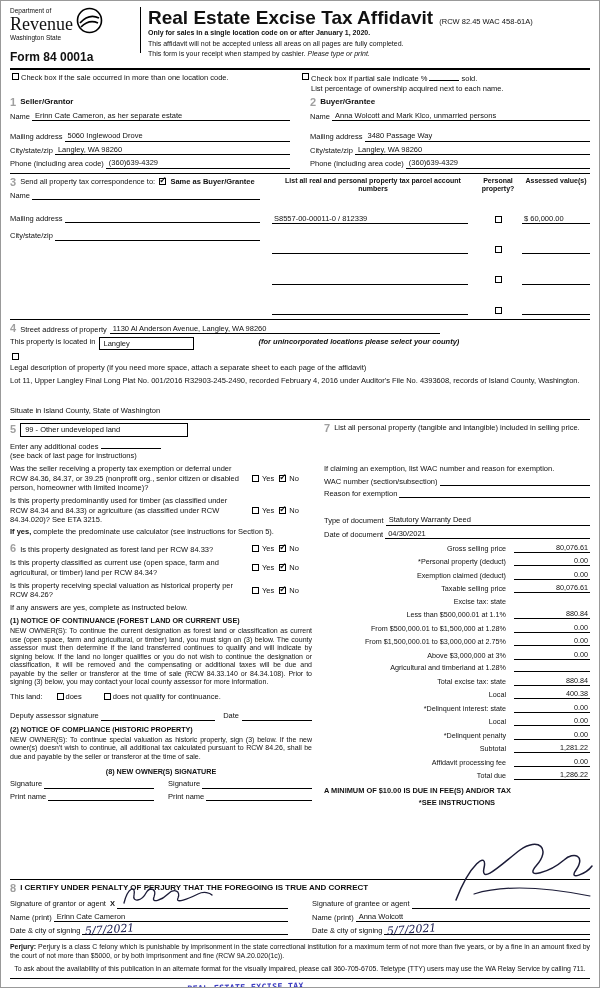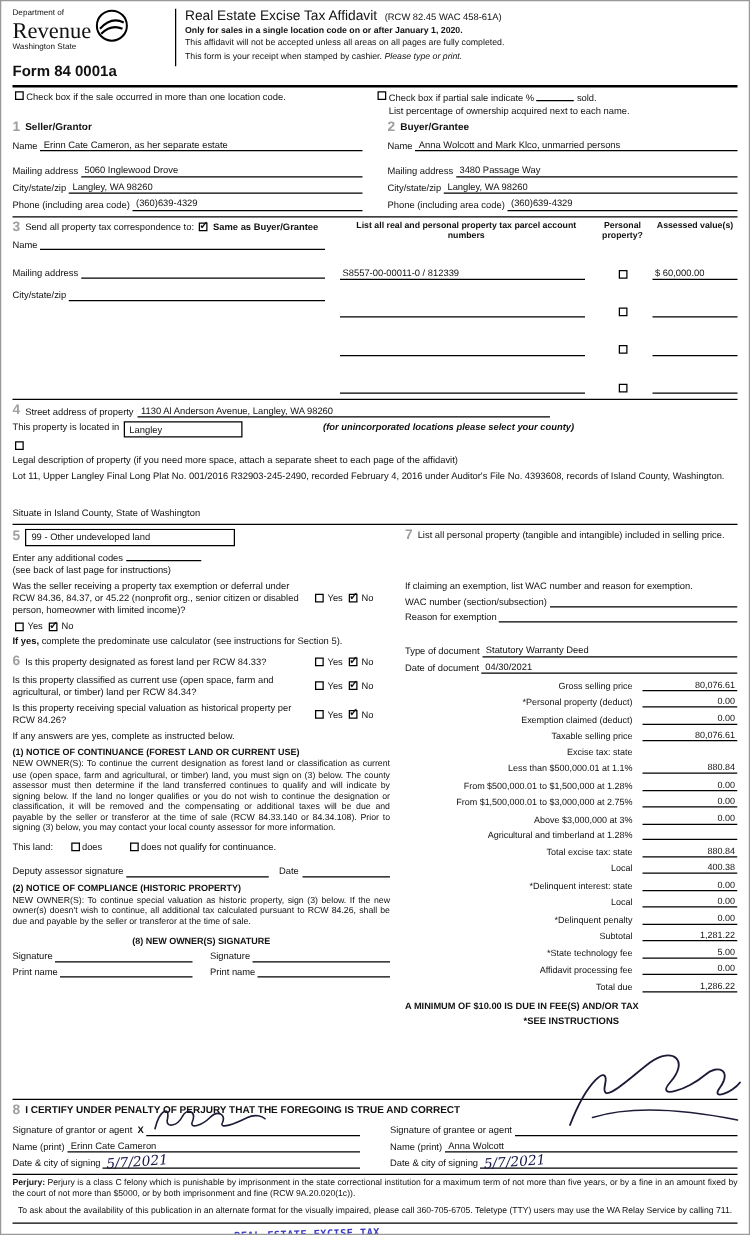--- a/index.html
+++ b/index.html
@@ -21,21 +21,21 @@
   
   .hdr{display:flex;align-items:flex-start}
   .hdr-left{width:128px}
   .dept-row{display:flex;gap:3px;align-items:flex-start}
   .dept-small{font-size:6.5px}
   .dept-name{font-size:18px;font-weight:normal;font-family:"Liberation Serif",serif;line-height:1}
   .dept-sub{font-size:6.5px;margin-top:1px}
   .form-num{font-size:12px;font-weight:bold;margin-top:8px}
   .vline{border-left:1.5px solid #000;height:46px;margin:0 7px 0 2px}
   .hdr-right{flex:1;padding-top:1px}
-  .title{font-size:11px;font-weight:normal;line-height:1.05}
+  .title{font-size:19px;font-weight:bold;line-height:1.05}
   .title-code{font-size:7.5px;margin-left:4px}
   .note{font-size:7px;margin-top:1.5px}
   
   .locrow{display:flex;margin:2px 0 4px}
   .lochalf{flex:1;display:flex;align-items:flex-start}
   .ufill{display:inline-block;border-bottom:1px solid #000;min-height:8px;vertical-align:baseline}
   .w30{width:30px}.w60{width:60px}
   
   .cols2{display:flex;gap:20px}
   .col{flex:1;min-width:0}
@@ -277,29 +277,30 @@
         <span class="num">5</span>
         <span class="selbox">99 - Other undeveloped land</span>
       </div>
       <div style="margin-top:4px">
         <span>Enter any additional codes</span>
         <span class="ufill w60"></span>
       </div>
       <div>(see back of last page for instructions)</div>
 
       <div class="q">
-        <div class="qtext">Was the seller receiving a property tax exemption or deferral under RCW 84.36, 84.37, or 45.22 (nonprofit org., senior citizen or disabled person, homeowner with limited income)?</div>
+        <div class="qtext">Was the seller receiving a property tax exemption or deferral under RCW 84.36, 84.37, or 39.25 (nonprofit org., senior citizen or disabled person, homeowner with limited income)?</div>
         <div class="yn">
           <span class="cb"></span>
             <span>Yes</span>
           <span class="cb checked"></span>
             <span>No</span>
         </div>
       </div>
       <div class="q">
+        <div class="qtext">Is this property predominantly used for timber (as classified under RCW 84.34 and 84.33) or agriculture (as classified under RCW 84.34.020)? See ETA 3215.</div>
         <div class="yn">
           <span class="cb"></span>
             <span>Yes</span>
           <span class="cb checked"></span>
             <span>No</span>
         </div>
       </div>
       <div style="margin-top:2px">
         <span class="bold">If yes,</span><span> complete the predominate use calculator (see instructions for Section 5).</span>
       </div>
@@ -457,24 +458,20 @@
           <div class="flab">Local</div>
           <div class="fval">0.00</div>
         </div>
       <div class="frow">
           <div class="flab">*Delinquent penalty</div>
           <div class="fval">0.00</div>
         </div>
       <div class="frow">
           <div class="flab">Subtotal</div>
           <div class="fval">1,281.22</div>
-        </div>
-      <div class="frow">
-          <div class="flab">*State technology fee</div>
-          <div class="fval">5.00</div>
         </div>
       <div class="frow">
           <div class="flab">Affidavit processing fee</div>
           <div class="fval">0.00</div>
         </div>
       <div class="frow">
           <div class="flab">Total due</div>
           <div class="fval">1,286.22</div>
         </div>
 

